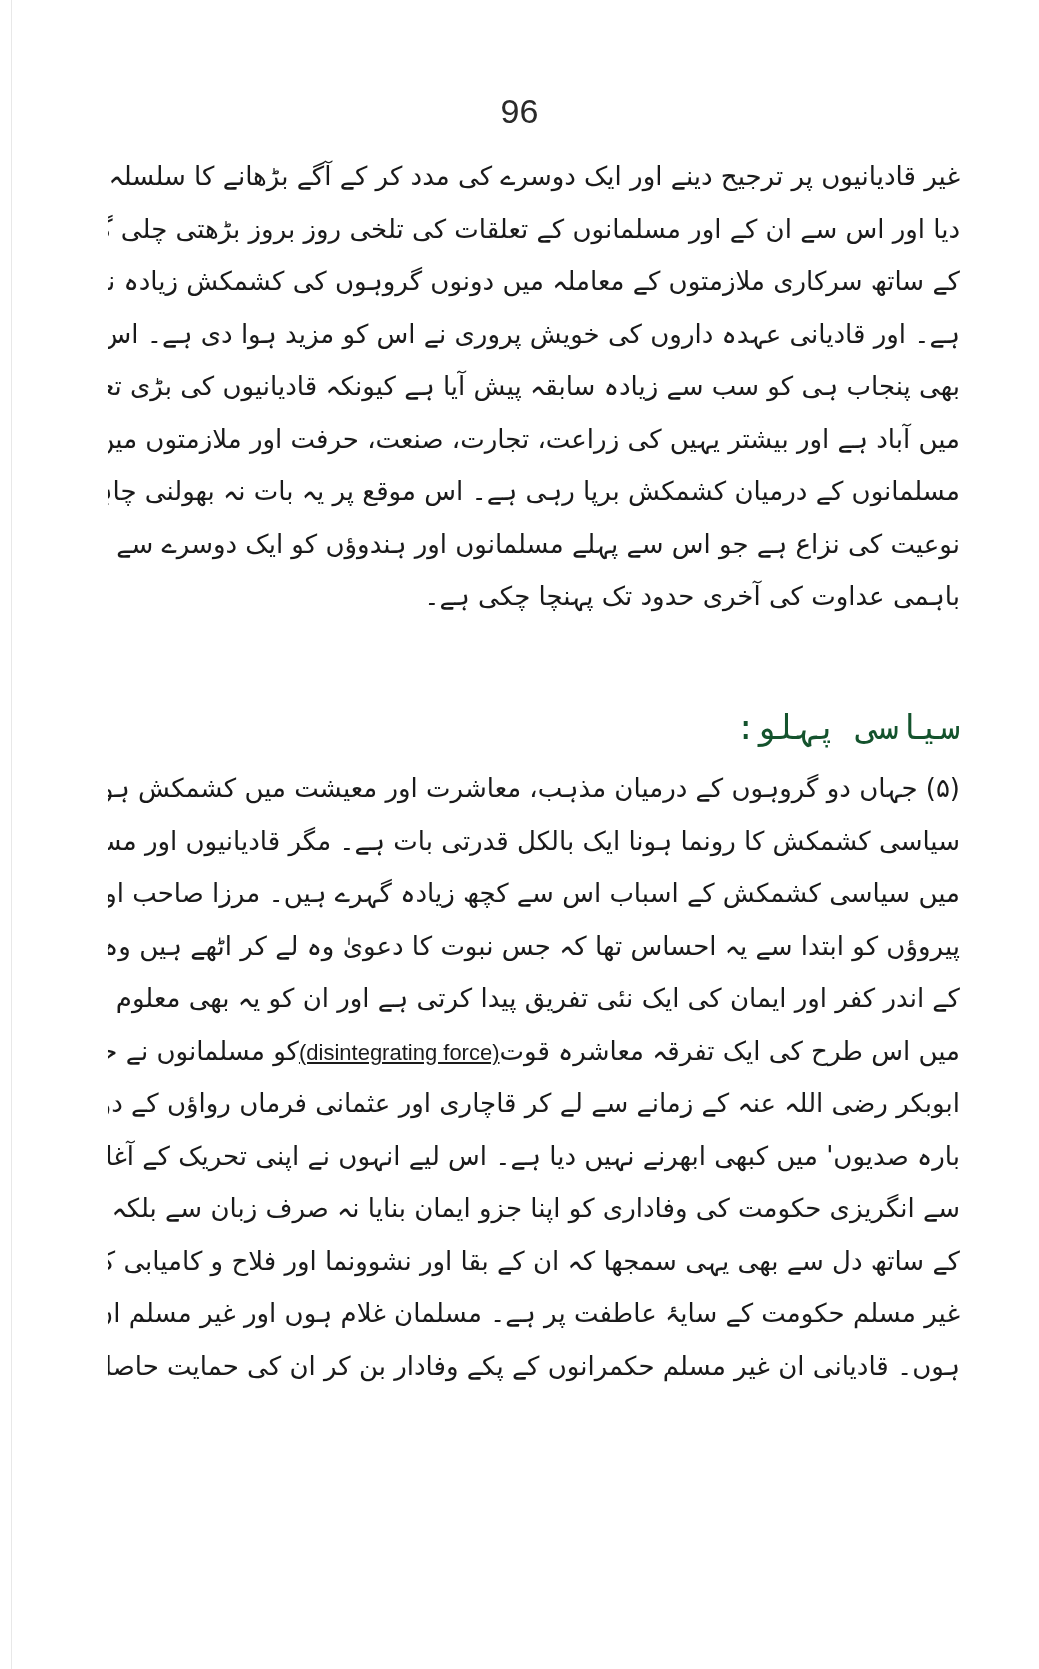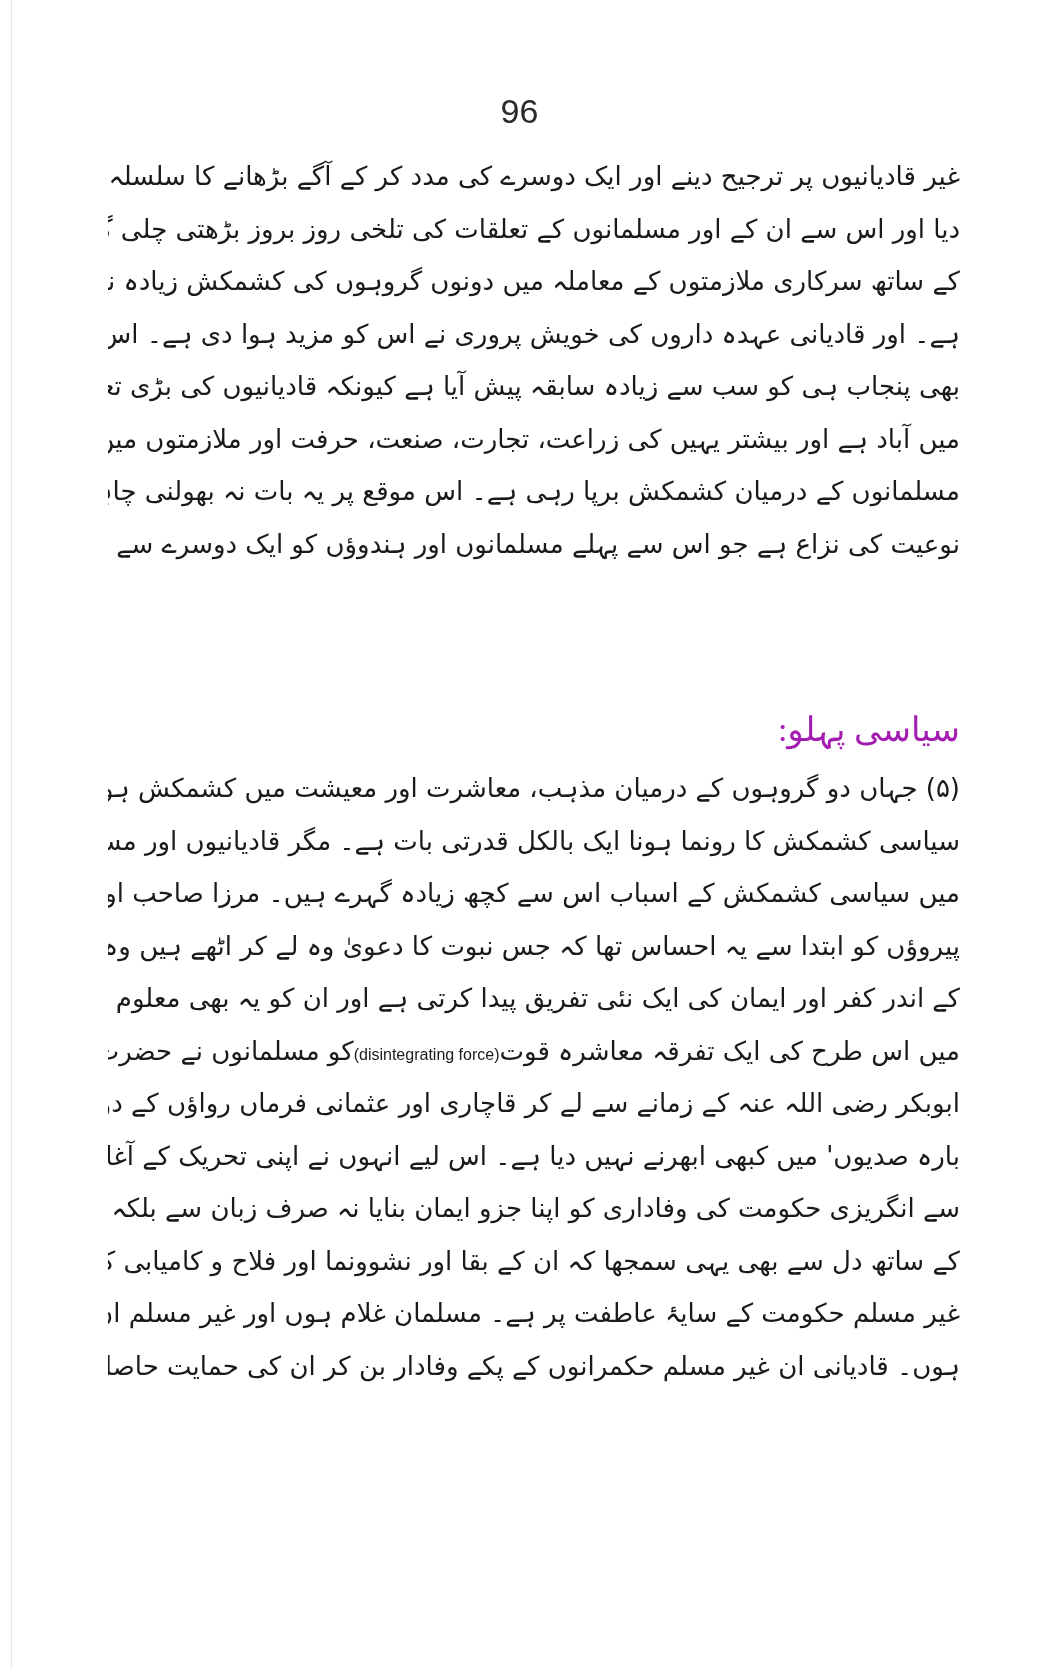--- a/index.html
+++ b/index.html
@@ -52,54 +52,56 @@
       font-family: "DejaVu Sans", sans-serif;
       color: #1a1a1a;
     }
     .line.last {
       text-align-last: right;
     }
     .line .latin {
       direction: ltr;
       unicode-bidi: isolate;
       font-family: "Liberation Sans", sans-serif;
-      font-size: 16px;
+      font-size: 22px;
+      text-decoration: underline;
     }
     .heading {
       position: absolute;
       left: 108px;
       width: 852px;
       top: 700px;
       height: 60px;
       line-height: 60px;
       direction: rtl;
       text-align: right;
       font-size: 34px;
-      font-family: Liberation Serif, serif;
-      color: #a21caf;
+      font-family: Liberation Mono, monospace;
+      color: #14532d;
     }
     #block1 { top: 150px; }
     #block2 { top: 762px; }
   </style>
 </head>
 <body>
 
 <div class="page-edge"></div>
 
 <div class="page-number">96</div>
 
 <div class="text-block" id="block1">
   <div class="line">غیر قادیانیوں پر ترجیح دینے اور ایک دوسرے کی مدد کر کے آگے بڑھانے کا سلسلہ شروع کر</div>
   <div class="line">دیا اور اس سے ان کے اور مسلمانوں کے تعلقات کی تلخی روز بروز بڑھتی چلی گئی۔ خصوصیت</div>
   <div class="line">کے ساتھ سرکاری ملازمتوں کے معاملہ میں دونوں گروہوں کی کشمکش زیادہ نمایاں رہی</div>
   <div class="line">ہے۔ اور قادیانی عہدہ داروں کی خویش پروری نے اس کو مزید ہوا دی ہے۔ اس نزاع سے</div>
   <div class="line">بھی پنجاب ہی کو سب سے زیادہ سابقہ پیش آیا ہے کیونکہ قادیانیوں کی بڑی تعداد اسی صوبہ</div>
   <div class="line">میں آباد ہے اور بیشتر یہیں کی زراعت، تجارت، صنعت، حرفت اور ملازمتوں میں ان کے اور</div>
   <div class="line">مسلمانوں کے درمیان کشمکش برپا رہی ہے۔ اس موقع پر یہ بات نہ بھولنی چاہیے کہ یہ اس</div>
   <div class="line">نوعیت کی نزاع ہے جو اس سے پہلے مسلمانوں اور ہندوؤں کو ایک دوسرے سے پھاڑ کر</div>
+  <div class="line last">باہمی عداوت کی آخری حدود تک پہنچا چکی ہے۔</div>
 </div>
 
 <div class="heading">سیاسی پہلو:</div>
 
 <div class="text-block" id="block2">
   <div class="line">(۵) جہاں دو گروہوں کے درمیان مذہب، معاشرت اور معیشت میں کشمکش ہو وہاں</div>
   <div class="line">سیاسی کشمکش کا رونما ہونا ایک بالکل قدرتی بات ہے۔ مگر قادیانیوں اور مسلمانوں کے معاملہ</div>
   <div class="line">میں سیاسی کشمکش کے اسباب اس سے کچھ زیادہ گہرے ہیں۔ مرزا صاحب اور ان کے</div>
   <div class="line">پیروؤں کو ابتدا سے یہ احساس تھا کہ جس نبوت کا دعویٰ وہ لے کر اٹھے ہیں وہ مسلم معاشرہ</div>
   <div class="line">کے اندر کفر اور ایمان کی ایک نئی تفریق پیدا کرتی ہے اور ان کو یہ بھی معلوم تھا کہ اپنی ملت</div>

